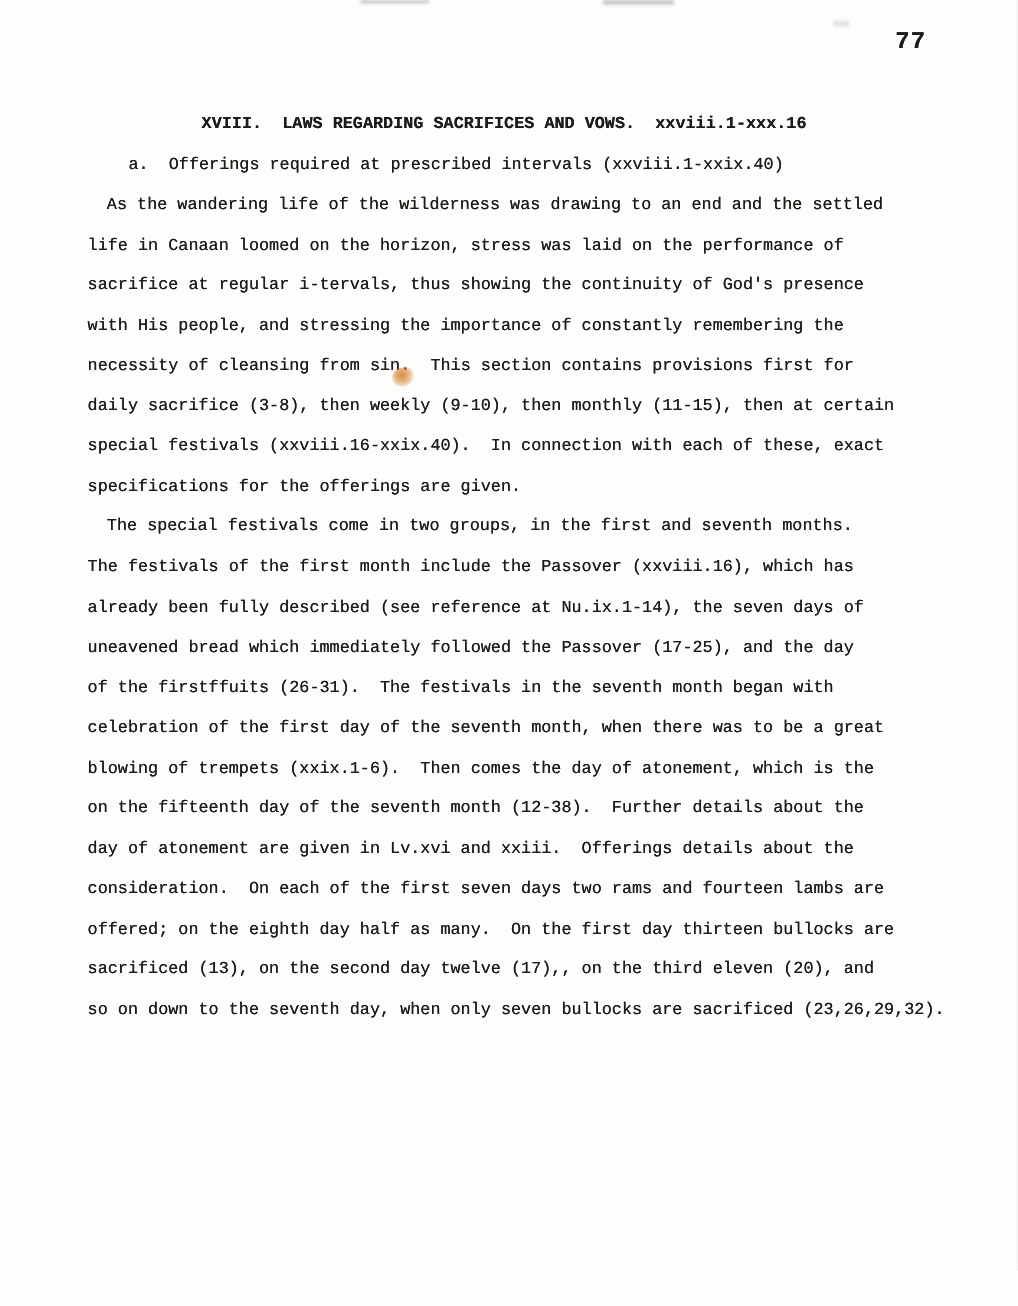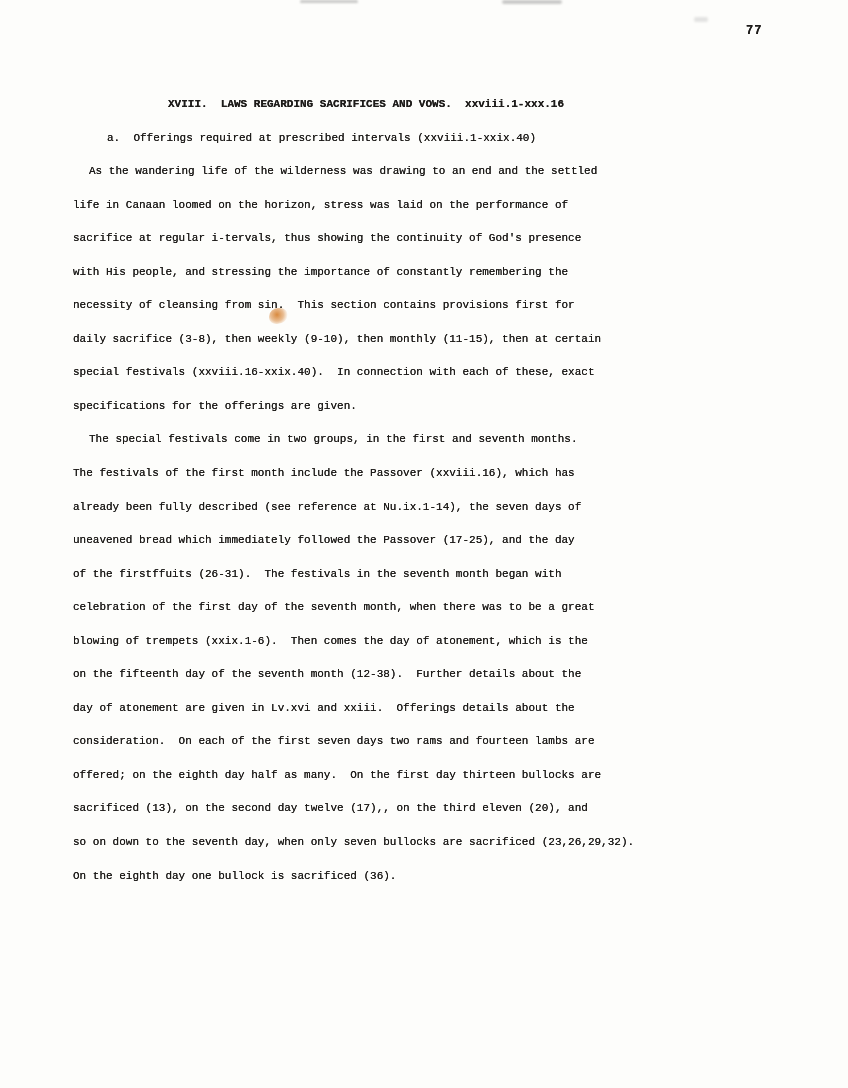--- a/index.html
+++ b/index.html
@@ -8,35 +8,35 @@
     width: 848px;
     height: 1088px;
     overflow: hidden;
     font-family: "Liberation Mono", monospace;
     text-shadow: 0 0 0.5px currentColor;
   }
   .page-number {
     position: absolute;
     left: 746px;
     top: 24px;
-    font-size: 12px;
+    font-size: 20px;
     font-weight: bold;
     letter-spacing: 1px;
   }
   .doc {
     position: absolute;
     left: 73px;
     top: 88px;
     width: 760px;
   }
   .line {
     position: relative;
     height: 33.55px;
     line-height: 33.55px;
-    font-size: 11px;
+    font-size: 14px;
     white-space: pre;
   }
   .line.heading { padding-left: 95px; font-weight: bold; }
   .line.subhead { padding-left: 34px; }
   .line.indent  { padding-left: 16px; }
   .line.flush   { padding-left: 0; }
   .stained { position: relative; text-align: center; }
   .stained::after {
     content: "";
     position: absolute;
@@ -85,15 +85,14 @@
       <div class="line flush">uneavened bread which immediately followed the Passover (17-25), and the day</div>
       <div class="line flush">of the firstffuits (26-31).  The festivals in the seventh month began with</div>
       <div class="line flush">celebration of the first day of the seventh month, when there was to be a great</div>
       <div class="line flush">blowing of trempets (xxix.1-6).  Then comes the day of atonement, which is the</div>
       <div class="line flush">on the fifteenth day of the seventh month (12-38).  Further details about the</div>
       <div class="line flush">day of atonement are given in Lv.xvi and xxiii.  Offerings details about the</div>
       <div class="line flush">consideration.  On each of the first seven days two rams and fourteen lambs are</div>
       <div class="line flush">offered; on the eighth day half as many.  On the first day thirteen bullocks are</div>
       <div class="line flush">sacrificed (13), on the second day twelve (17),, on the third eleven (20), and</div>
       <div class="line flush">so on down to the seventh day, when only seven bullocks are sacrificed (23,26,29,32).</div>
-      <div class="line flush">On the eighth day one bullock is sacrificed (36).</div>
     </div>
 </div>
 
 </body></html>

